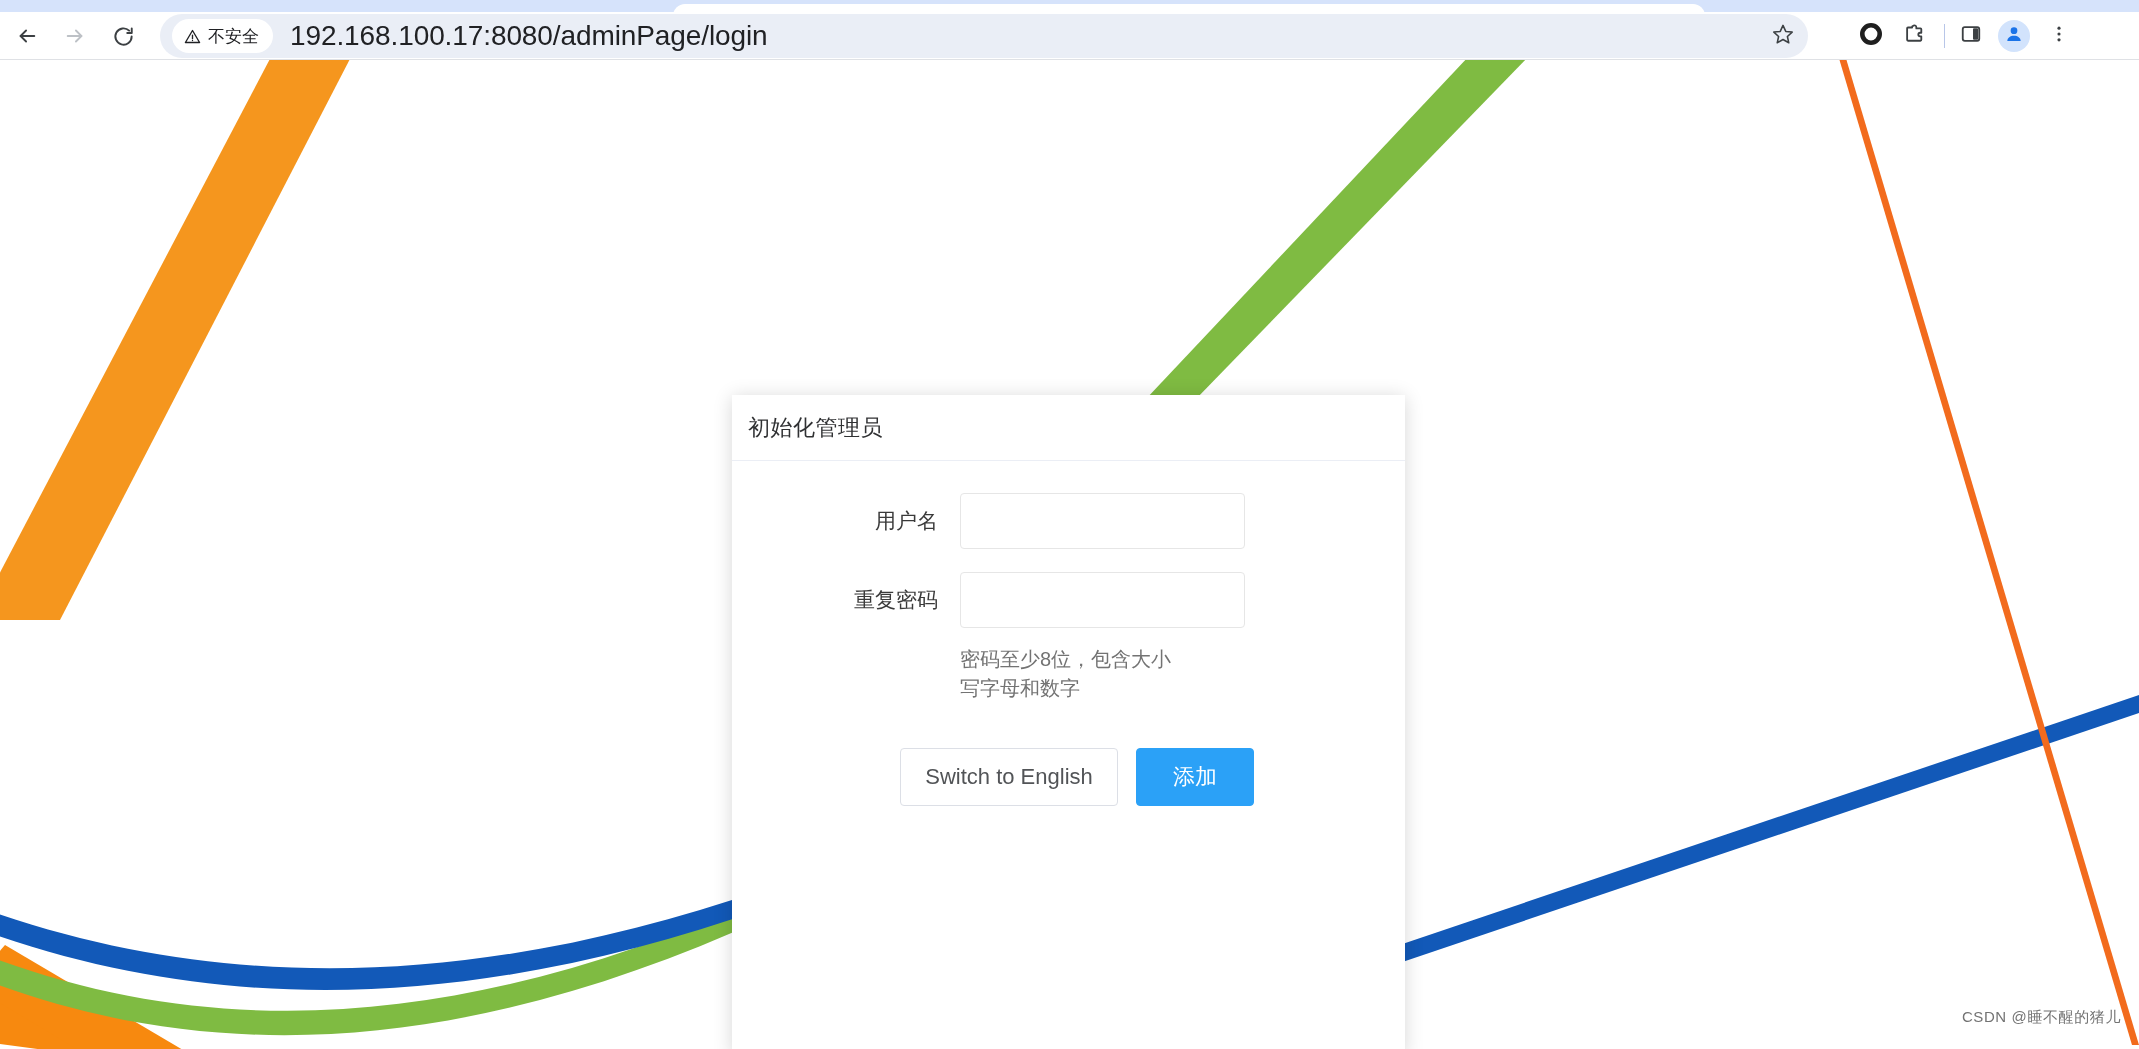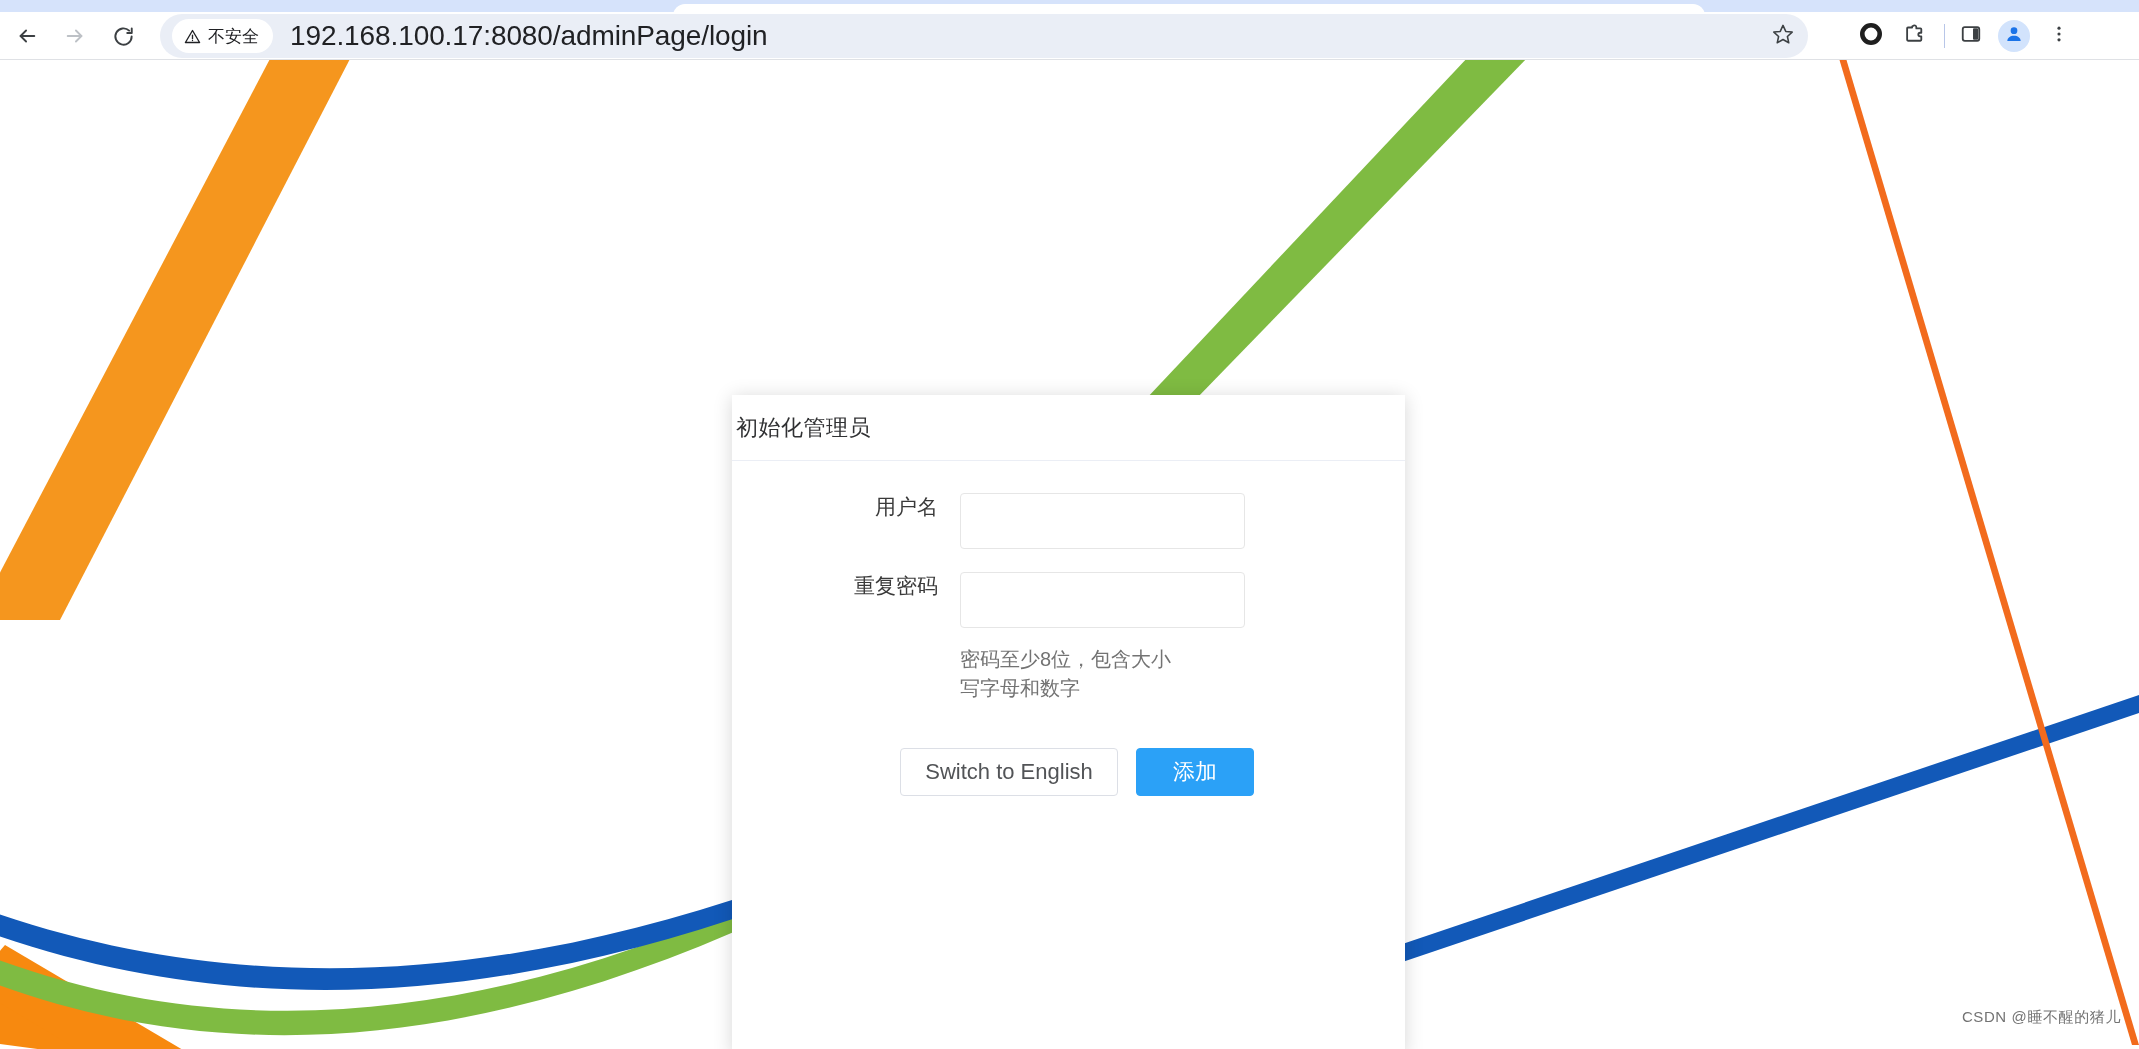--- a/index.html
+++ b/index.html
@@ -173,33 +173,34 @@
     height: 660px;
     background: #ffffff;
     box-shadow: 0 2px 18px rgba(0,0,0,0.16);
     z-index: 20;
   }
   .card-header {
     height: 66px;
     border-bottom: 1px solid #ebeef5;
     display: flex;
     align-items: center;
-    padding-left: 4px;
+    padding-left: 16px;
     box-sizing: border-box;
   }
   .card-title {
     font-size: 22px;
     color: #303133;
     letter-spacing: 0.5px;
   }
   .card-body {
     padding-top: 32px;
   }
   .form-row {
     display: flex;
+    align-items: center;
     margin-bottom: 23px;
   }
   .form-label {
     width: 228px;
     text-align: right;
     padding-right: 22px;
     box-sizing: border-box;
     font-size: 21px;
     color: #3a3a3a;
   }
@@ -225,21 +226,21 @@
     margin-top: -6px;
     margin-bottom: 0;
   }
   .btn-row {
     display: flex;
     gap: 18px;
     margin-left: 168px;
     margin-top: 45px;
   }
   .btn {
-    height: 48px;
+    height: 58px;
     border-radius: 4px;
     font-size: 22px;
     cursor: pointer;
     display: flex;
     align-items: center;
     justify-content: center;
     box-sizing: border-box;
     font-family: "Liberation Sans", "DejaVu Sans", sans-serif;
   }
   .btn-default {

